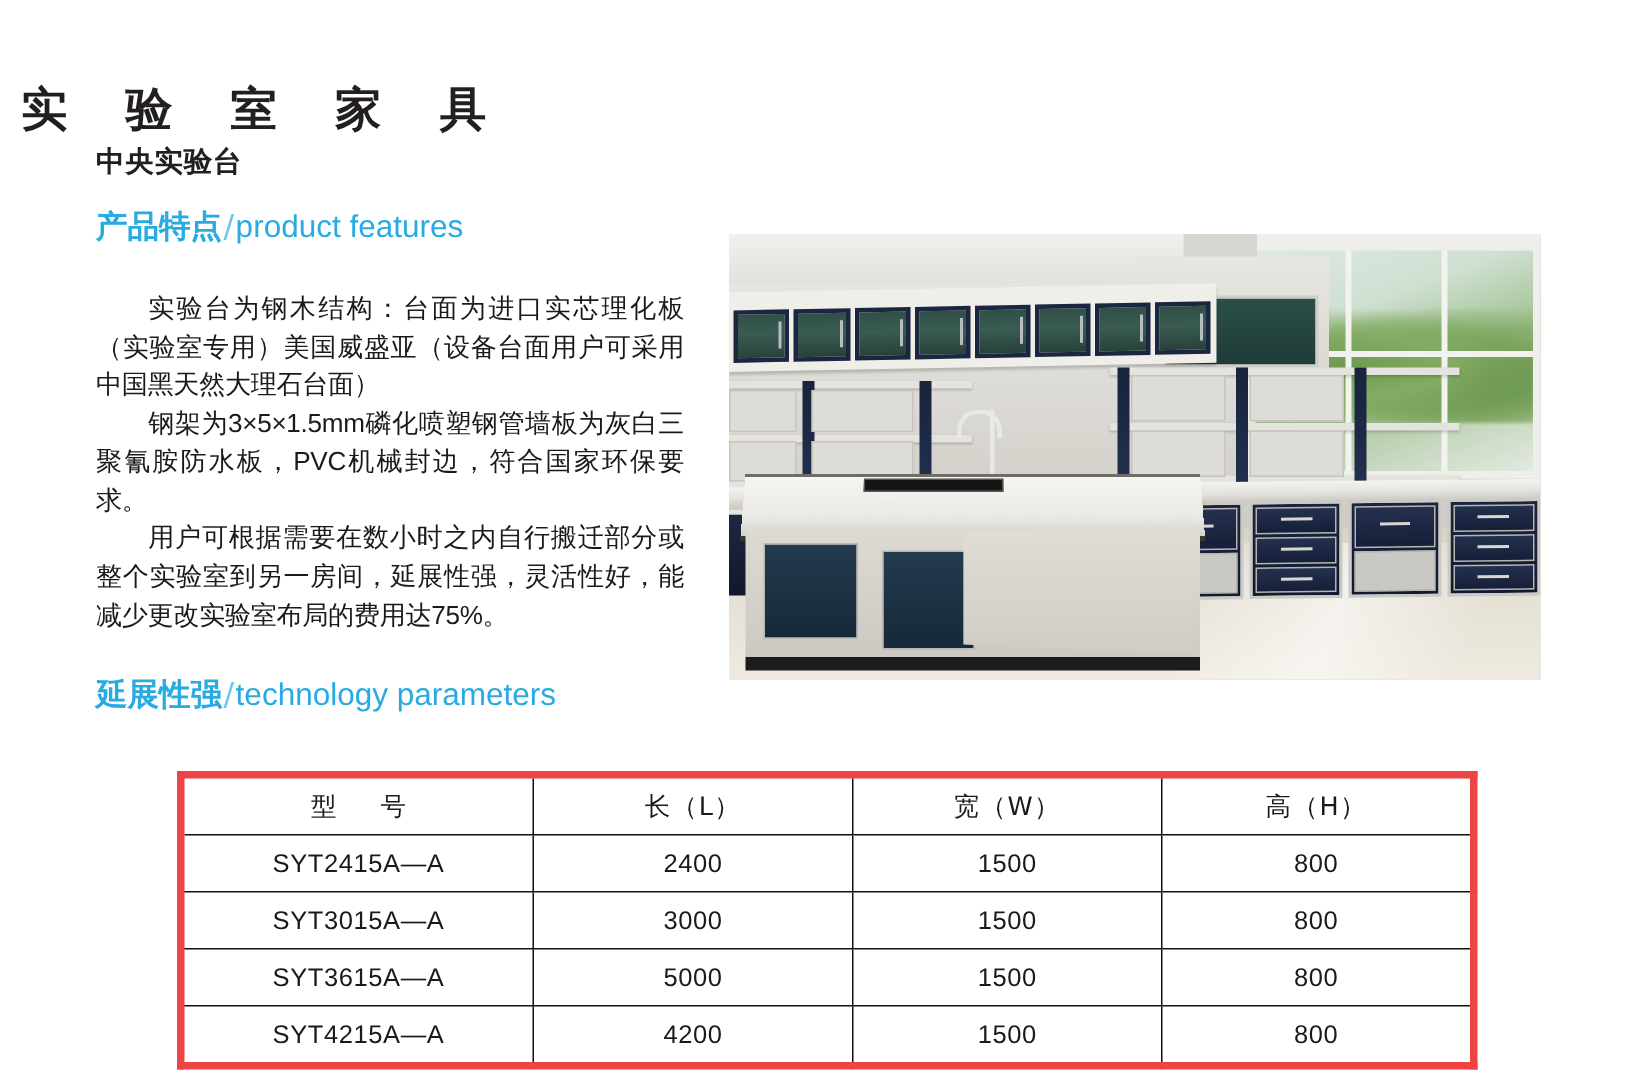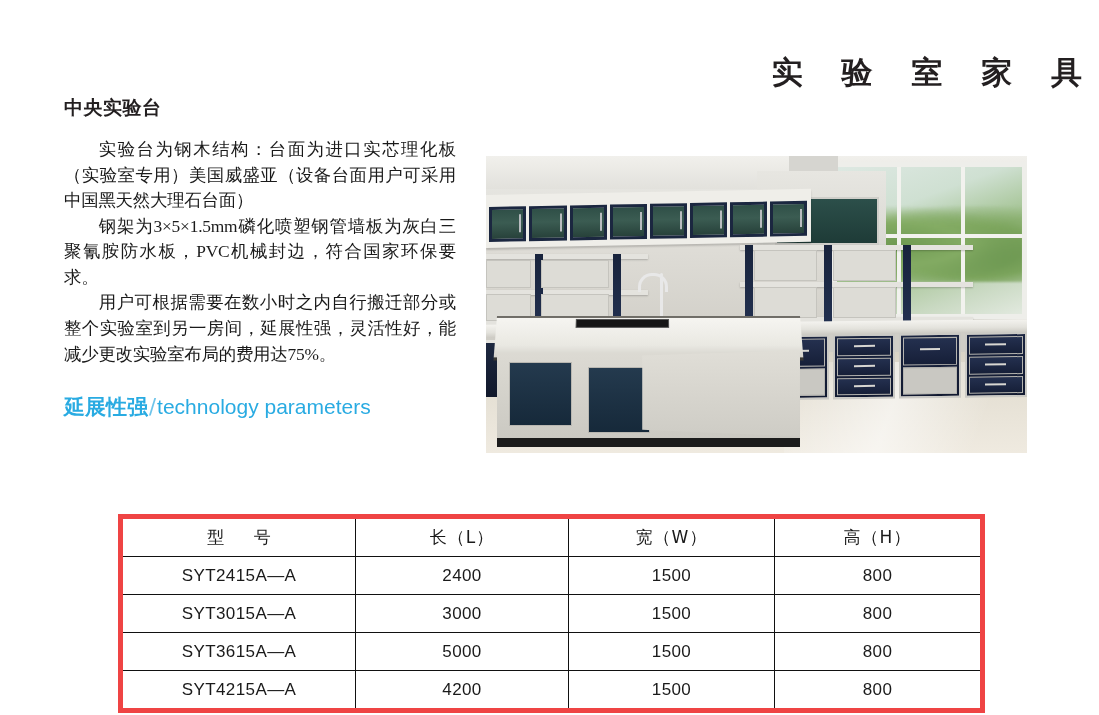--- a/index.html
+++ b/index.html
@@ -15,21 +15,21 @@
     font-family: "Liberation Sans", "DejaVu Sans", sans-serif;
     color: #1a1a1a;
   }
 
   
   .page-title {
     position: absolute;
     left: 0;
     top: 52px;
     width: 1096px;
-    text-align: right;
+    text-align: left;
     font-size: 31px;
     font-weight: bold;
     letter-spacing: 14px;
     text-indent: 14px;
     color: #231f20;
     font-family: "DejaVu Sans", "Liberation Sans", sans-serif;
   }
 
   
   .left-col {
@@ -59,25 +59,25 @@
     font-weight: normal;
     color: #6ec4ea;
     padding: 0 1px;
   }
   .section-heading .en {
     font-weight: normal;
     font-family: "Liberation Sans", sans-serif;
   }
 
   .body-copy {
-    margin-top: 12px;
+    margin-top: 28px;
     font-size: 17.4px;
     line-height: 1.47;
     color: #1a1a1a;
-    font-family: Liberation Serif, serif;
+    font-family: Liberation Sans, sans-serif;
     text-align: justify;
     letter-spacing: -0.2px;
   }
   .body-copy p {
     margin: 0;
     text-indent: 2em;
   }
 
   
   .photo {
@@ -306,20 +306,23 @@
 </style>
 </head>
 <body>
 
 <div class="page-title">实 验 室 家 具</div>
 
 <div class="left-col">
 
   <div class="subtitle">中央实验台</div>
 
+  <div class="section-heading">
+    <span>产品特点</span><span class="sep">/</span><span class="en">product features</span>
+  </div>
 
   <div class="body-copy">
     <p>实验台为钢木结构：台面为进口实芯理化板（实验室专用）美国威盛亚（设备台面用户可采用中国黑天然大理石台面）</p>
     <p>钢架为3×5×1.5mm磷化喷塑钢管墙板为灰白三聚氰胺防水板，PVC机械封边，符合国家环保要求。</p>
     <p>用户可根据需要在数小时之内自行搬迁部分或整个实验室到另一房间，延展性强，灵活性好，能减少更改实验室布局的费用达75%。</p>
   </div>
 
   <div class="section-heading" style="margin-top:26px">
     <span>延展性强</span><span class="sep">/</span><span class="en">technology parameters</span>
   </div>

